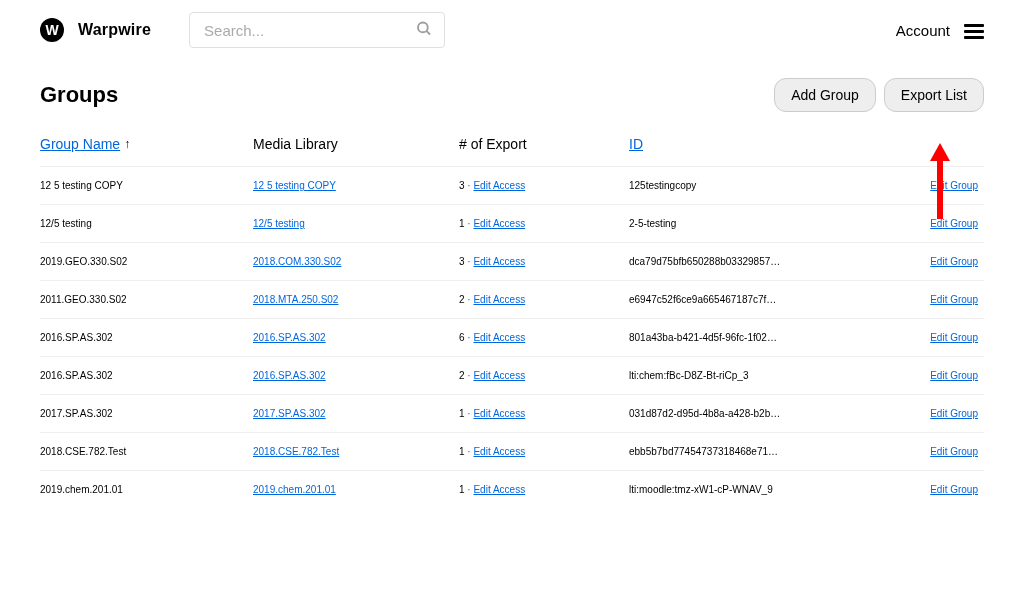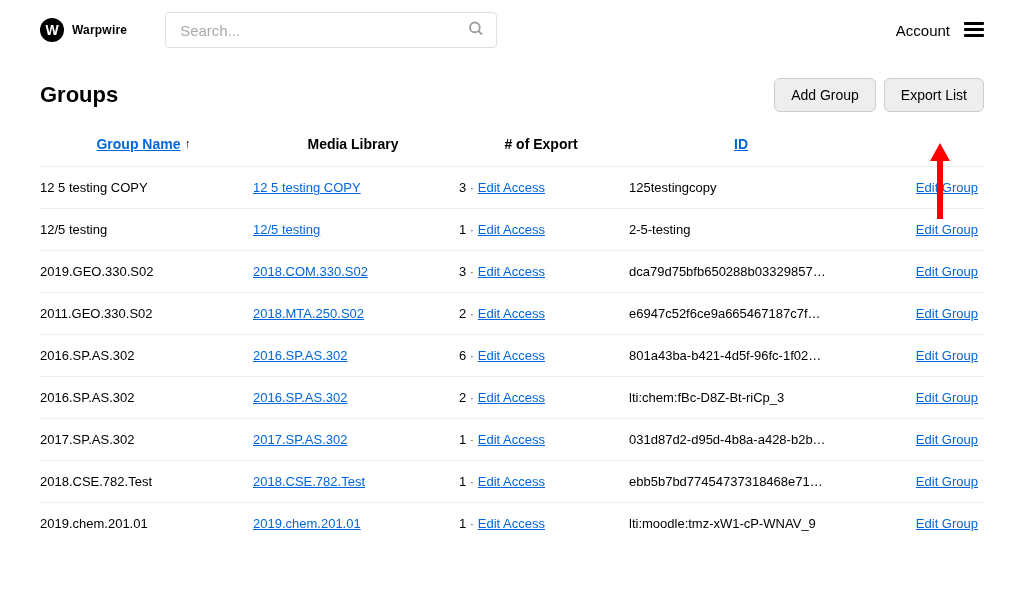--- a/index.html
+++ b/index.html
@@ -1,46 +1,46 @@
 <!DOCTYPE html>
 <html><head>
 <meta charset="utf-8">
 <style>
   * { box-sizing: border-box; margin: 0; padding: 0; }
   body { font-family: "Helvetica Neue", Helvetica, Arial, sans-serif; font-size: 14px; color: #000; background: #fff; width: 1024px; }
   .topbar { display: flex; align-items: center; padding: 12px 40px 12px 40px; gap: 38px; }
   .brand { display: flex; align-items: center; gap: 8px; }
   .brand-logo { width: 24px; height: 24px; border-radius: 50%; background: #000; color: #fff; display: flex; align-items: center; justify-content: center; font-weight: bold; font-size: 14px; }
-  .brand-name { font-size: 12px; font-weight: 600; letter-spacing: 0.2px; }
-  .search-wrap { position: relative; width: 332px; }
+  .brand-name { font-size: 16px; font-weight: 600; letter-spacing: 0.2px; margin-left: 6px; }
+  .search-wrap { position: relative; width: 256px; }
   .search-input { width: 100%; height: 36px; border: 1px solid #e0e0e0; border-radius: 4px; padding: 0 40px 0 14px; font-size: 15px; color: #333; outline: none; }
   .search-input::placeholder { color: #aaa; }
   .search-icon { position: absolute; right: 12px; top: 50%; transform: translateY(-50%); color: #9e9e9e; }
-  .topbar-right { margin-left: auto; display: flex; align-items: flex-start; gap: 14px; }
+  .topbar-right { margin-left: auto; display: flex; align-items: flex-end; gap: 14px; }
   .account-link { font-size: 15px; color: #000; cursor: pointer; }
   .menu-icon { display: flex; flex-direction: column; gap: 3px; cursor: pointer; }
   .menu-bar { width: 20px; height: 3px; background: #000; border-radius: 1px; }
 
   .content { padding: 18px 40px 20px 40px; }
   .heading-row { display: flex; align-items: center; justify-content: space-between; margin-bottom: 24px; gap: 15px; }
   .page-heading { font-size: 22px; font-weight: 700; }
   .btn-group { display: flex; gap: 8px; }
-  .btn { background: #eee; border: 1px solid #ccc; border-radius: 6px; padding: 8px 16px; font-size: 14px; cursor: pointer; }
+  .btn { background: #eee; border: 1px solid #ccc; border-radius: 12px; padding: 8px 16px; font-size: 14px; cursor: pointer; }
 
   .table { width: 100%; border-collapse: collapse; table-layout: fixed; }
   .table col.c-name { width: 213px; }
   .table col.c-media { width: 206px; }
   .table col.c-users { width: 170px; }
   .table col.c-id { width: 230px; }
   .table col.c-edit { width: auto; }
-  .table th { text-align: center; font-weight: 700; font-size: 14px; padding: 0 6px 14px 0; color: #000; margin-left: 24px; }
+  .table th { text-align: left; font-weight: 400; font-size: 14px; padding: 0 6px 14px 0; color: #000; margin-left: 24px; }
   .table th .sortable, .table th .link-header { color: #0066dd; text-decoration: underline; cursor: pointer; }
   .sort-arrow { font-size: 12px; margin-left: 4px; position: relative; top: -1px; }
   .table tbody tr { border-top: 1px solid #eee; }
-  .table td { padding: 13px 6px 13px 0; font-size: 13px; vertical-align: middle; white-space: nowrap; overflow: hidden; text-overflow: ellipsis; }
+  .table td { padding: 13px 6px 13px 0; font-size: 10px; vertical-align: middle; white-space: nowrap; overflow: hidden; text-overflow: ellipsis; }
   .lnk { color: #0066dd; text-decoration: underline; cursor: pointer; }
   .sep { color: #555; }
   .edit-cell { text-align: right; padding-right: 0; }
 
   .arrow-annotation { position: absolute; left: 928px; top: 143px; pointer-events: none; }
 </style>
 </head>
 <body>
 
 <div class="topbar">

